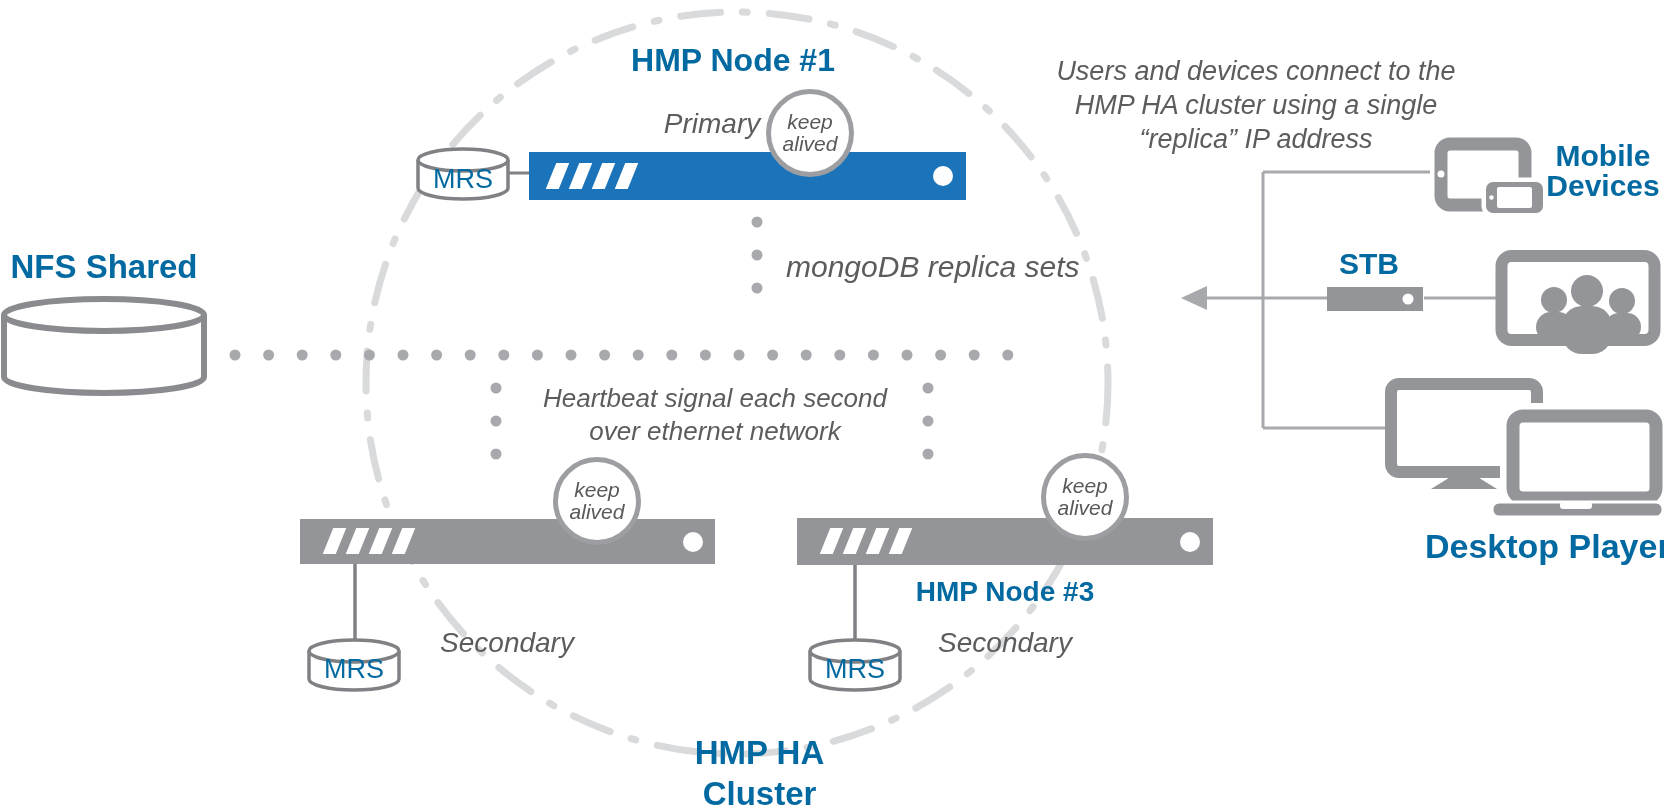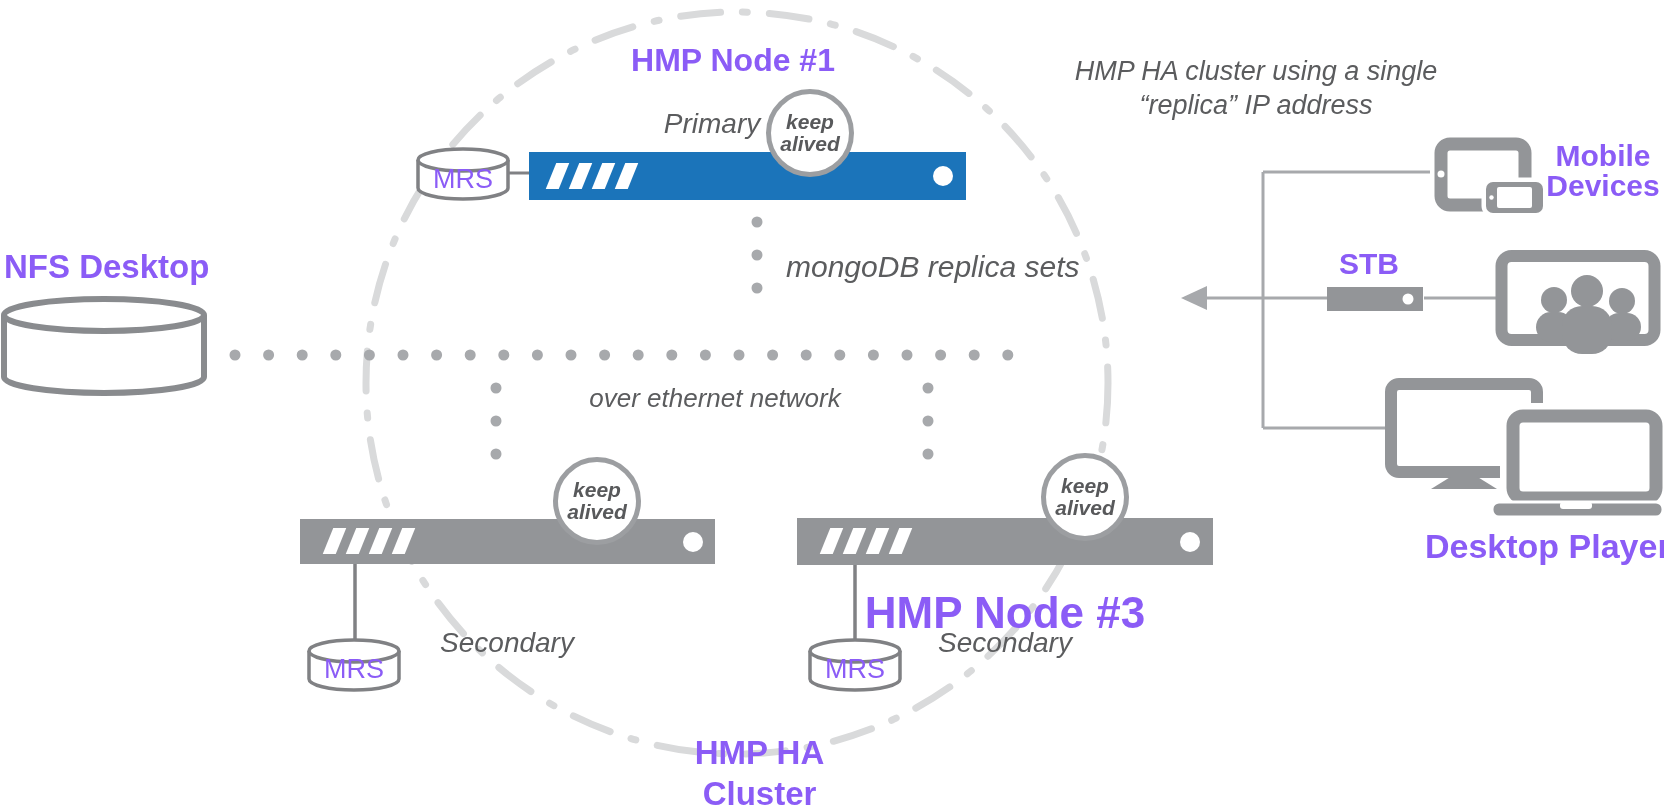--- a/index.html
+++ b/index.html
@@ -1,32 +1,32 @@
 <!DOCTYPE html>
 <html><head>
 <meta charset="utf-8">
 <style>
   html,body{margin:0;padding:0;background:#fff;}
   .stage{
     position:relative;width:1664px;height:810px;background:#ffffff;overflow:hidden;
     font-family:"Liberation Sans","DejaVu Sans",sans-serif;color:#58595b;
   }
   svg.layer{position:absolute;left:0;top:0;}
-  .label{position:absolute;color:#8b5cf6;text-align:center;white-space:nowrap;}
+  .label{position:absolute;color:#0369a1;text-align:center;white-space:nowrap;}
   .bold{font-weight:bold;}
   .note{position:absolute;color:#5b5c5e;font-style:italic;text-align:center;white-space:nowrap;}
   .bar{position:absolute;}
   .bar .slashes{position:absolute;display:flex;}
   .bar .slash{display:inline-block;width:13px;height:26px;background:#fff;transform:skewX(-22deg);margin-right:10px;}
   .bardot{position:absolute;width:20px;height:20px;border-radius:50%;background:#fff;}
   .badge{
     position:absolute;width:78px;height:78px;border-radius:50%;
     background:#fff;border:5px solid #9c9ea1;
     display:flex;flex-direction:column;align-items:center;justify-content:center;
-    font-style:italic;font-size:21px;line-height:22px;color:#58595b;z-index:6;font-weight:bold;
+    font-style:italic;font-size:21px;line-height:22px;color:#58595b;z-index:6;
   }
   .z5{z-index:5;} .z7{z-index:7;}
 </style>
 </head>
 <body>
 
 <div class="stage">
 
   <svg class="layer" width="1664" height="810" viewBox="0 0 1664 810">
 
@@ -153,40 +153,42 @@
   <div class="badge" style="left:1041px;top:453px;">
     <span>keep</span>
     <span>alived</span>
   </div>
 
   <div class="label bold z7" style="left:583px;top:42px;width:300px;font-size:32px;">HMP Node #1</div>
   <div class="note z7" style="left:562px;top:85px;width:300px;font-size:28px;margin-top:23px;">Primary</div>
 
   <div class="note z7" style="left:342px;top:627px;width:330px;font-size:28px;">Secondary</div>
 
-  <div class="label bold z7" style="left:840px;top:588px;width:330px;font-size:44px;">HMP Node #3</div>
+  <div class="label bold z7" style="left:840px;top:576px;width:330px;font-size:28px;">HMP Node #3</div>
   <div class="note z7" style="left:840px;top:627px;width:330px;font-size:28px;">Secondary</div>
 
   <div class="label z7" style="left:423px;top:164px;width:80px;font-size:27px;">MRS</div>
   <div class="label z7" style="left:314px;top:654px;width:80px;font-size:27px;">MRS</div>
   <div class="label z7" style="left:815px;top:654px;width:80px;font-size:27px;">MRS</div>
 
-  <div class="label bold" style="left:4px;top:248px;width:200px;font-size:33px;">NFS Desktop</div>
+  <div class="label bold" style="left:4px;top:248px;width:200px;font-size:33px;">NFS Shared</div>
 
   <div class="note" style="left:1040px;top:54px;width:432px;font-size:27px;line-height:34px;">
+    <div>Users and devices connect to the</div>
     <div>HMP HA cluster using a single</div>
     <div>“replica” IP address</div>
   </div>
 
 
   <div class="note" style="left:786px;top:251px;width:380px;font-size:30px;line-height:32px;text-align:left;">
     <div>mongoDB replica sets</div>
   </div>
 
   <div class="note" style="left:490px;top:382px;width:450px;font-size:26px;line-height:33px;">
+    <div>Heartbeat signal each second</div>
     <div>over ethernet network</div>
   </div>
 
   <div class="label bold" style="left:1319px;top:247px;width:100px;font-size:30px;">STB</div>
 
   <div class="label bold" style="left:1540px;top:141px;width:126px;font-size:30px;line-height:30px;">
     <div>Mobile</div>
     <div>Devices</div>
   </div>
 

